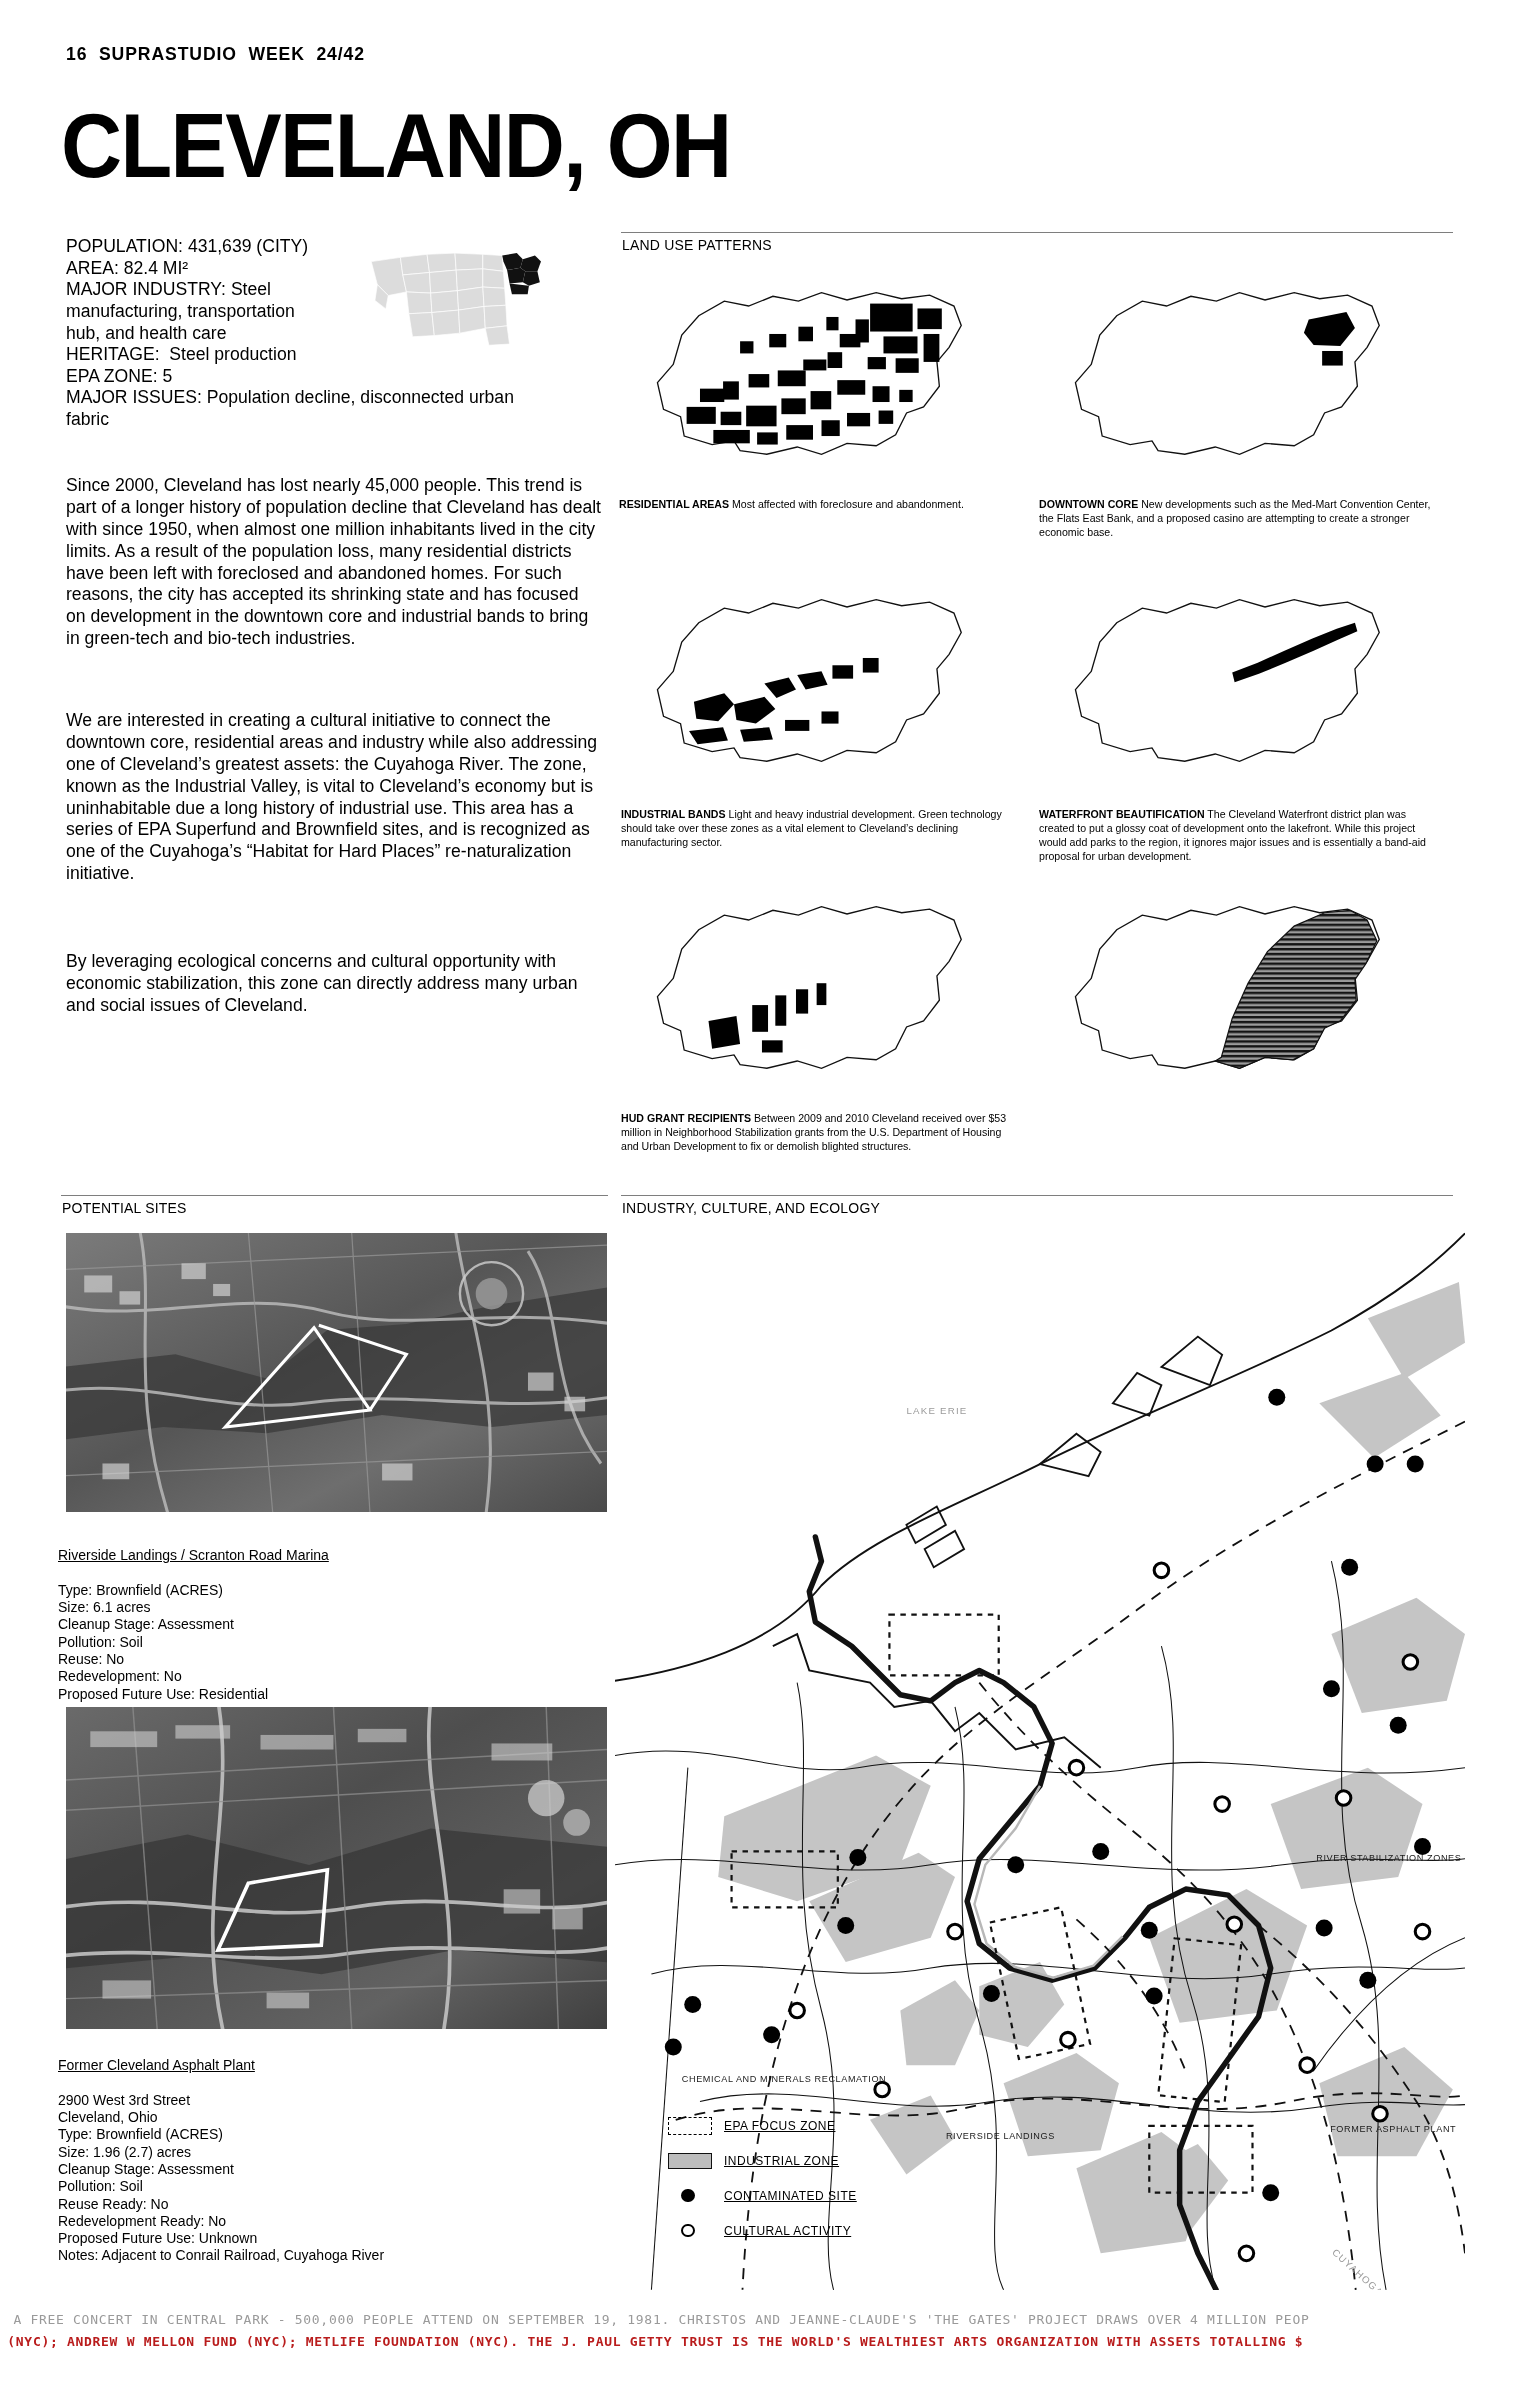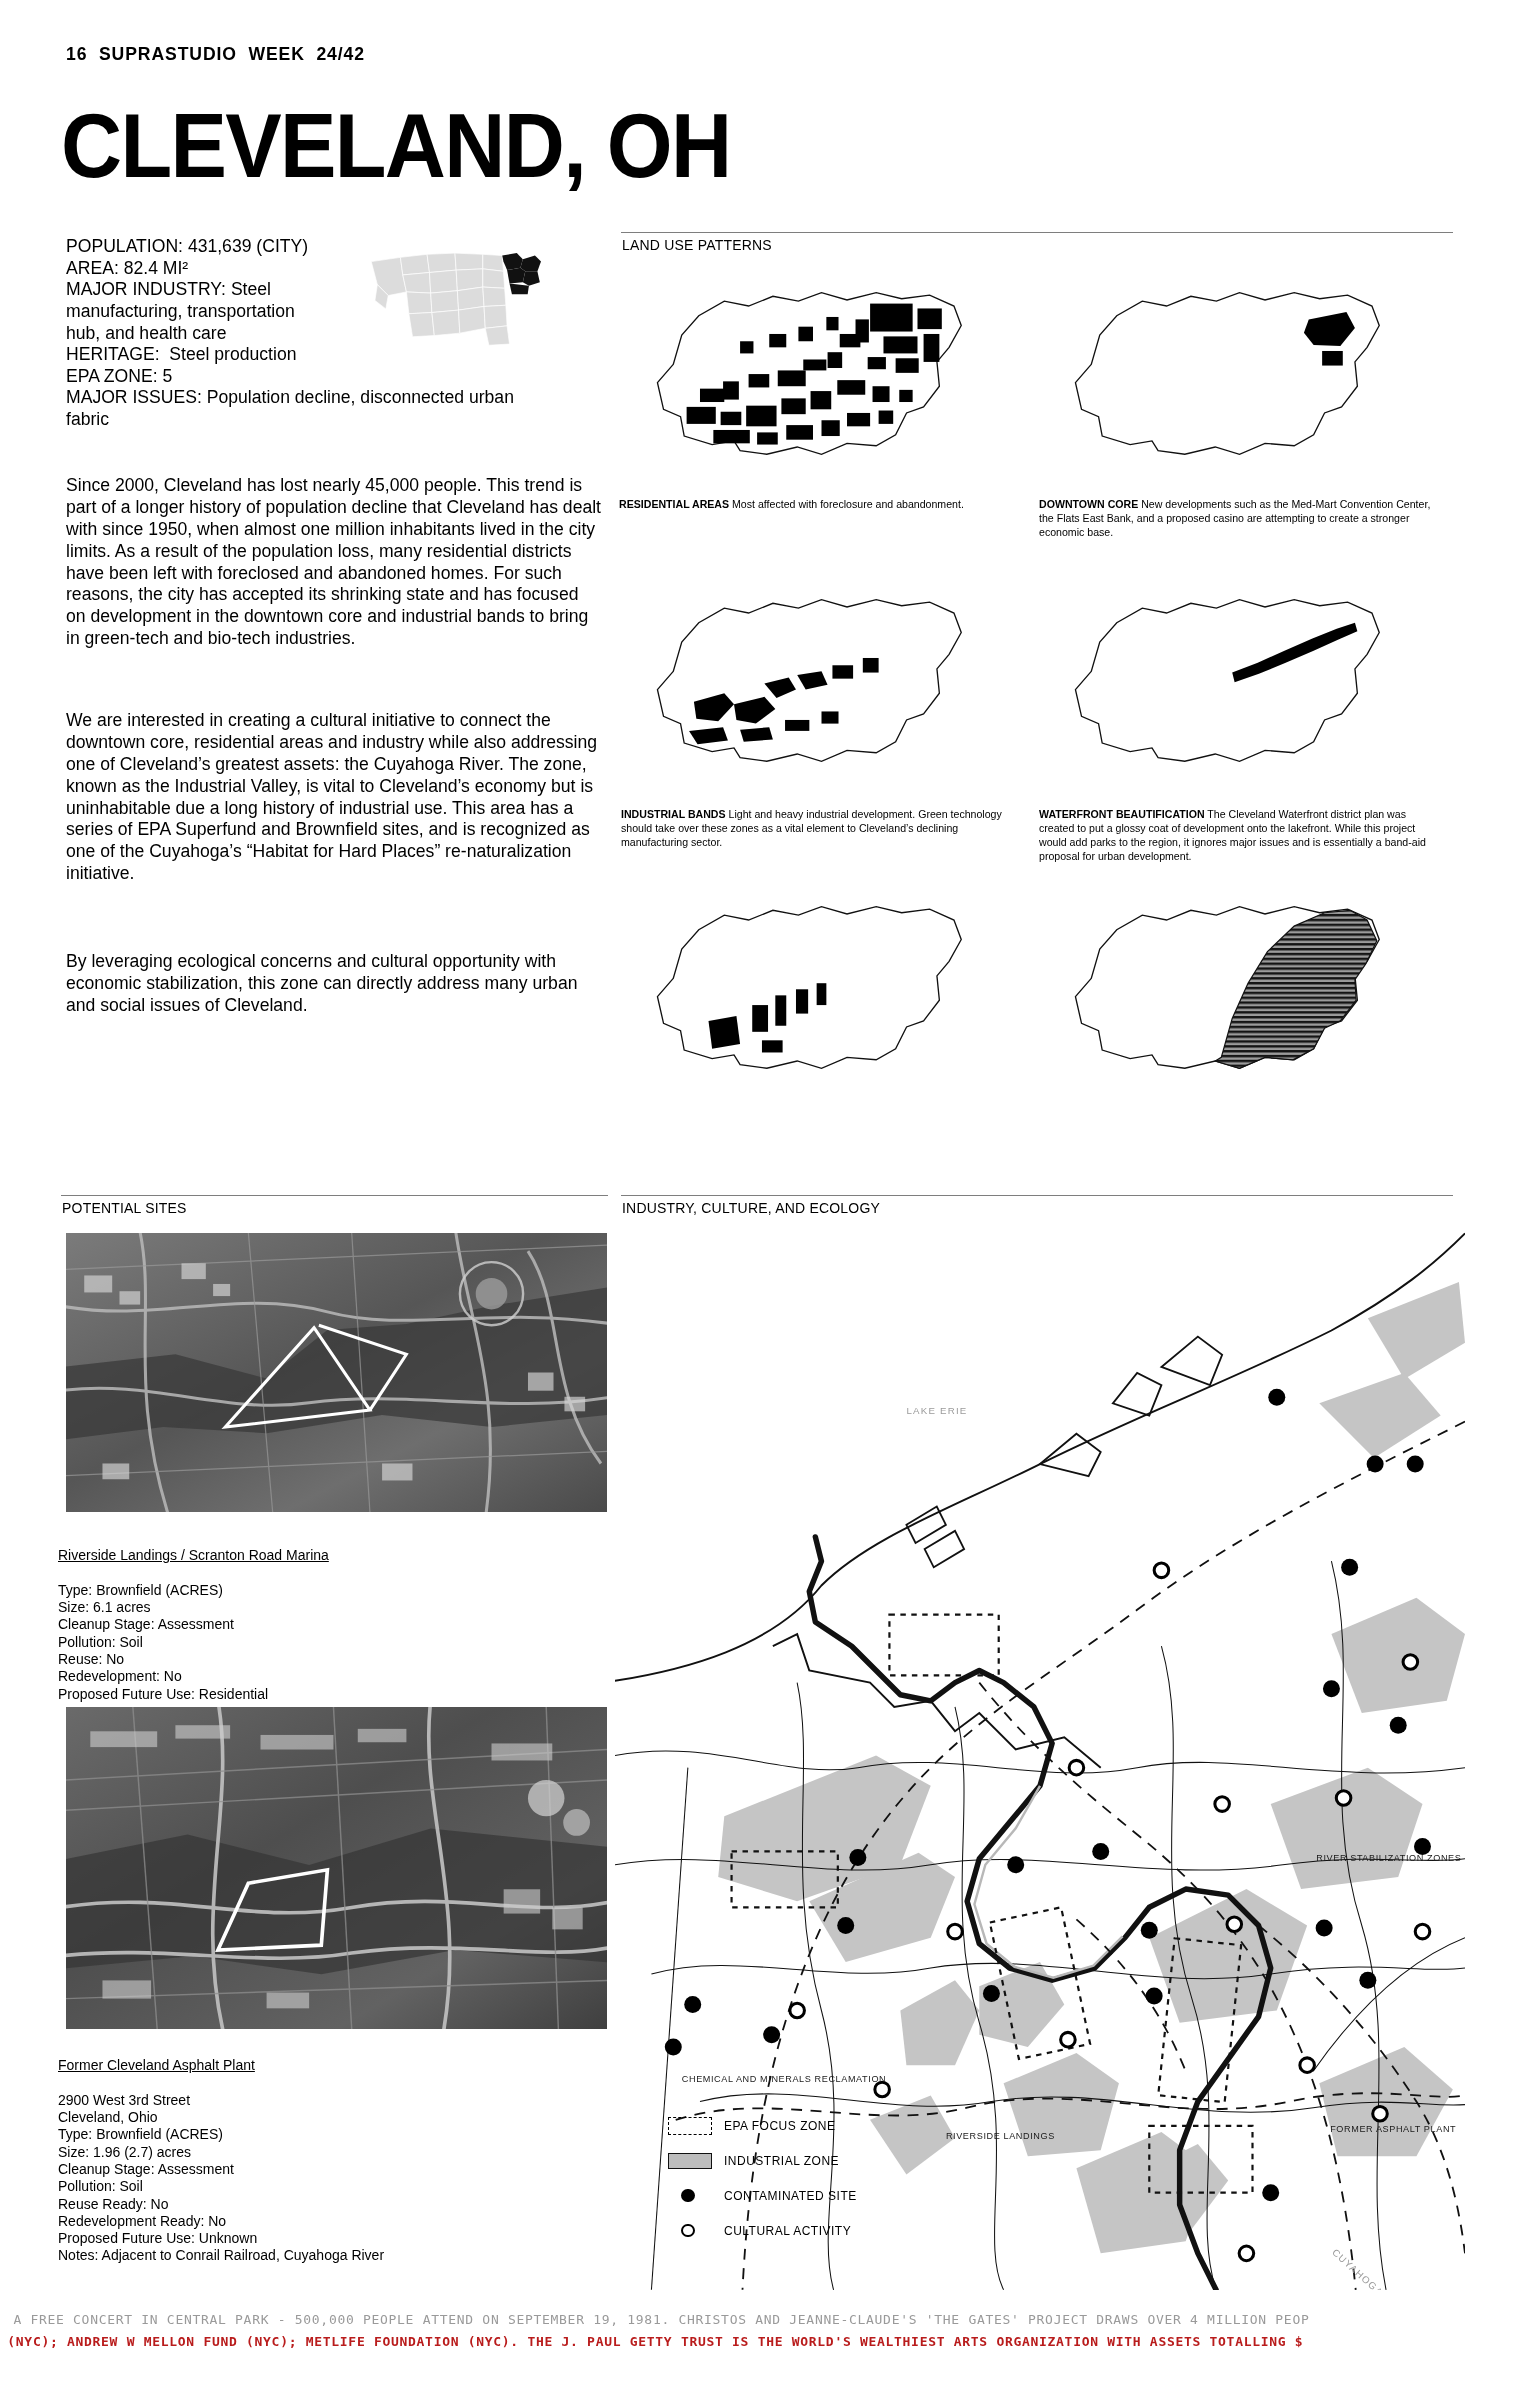--- a/index.html
+++ b/index.html
@@ -50,21 +50,21 @@
 
   
   #bigmap{position:absolute;left:615px;top:1221px;width:850px;height:1069px;}
   #legend-box{position:absolute;left:668px;top:2108px;width:316px;}
   .legrow{display:flex;align-items:center;height:35px;}
   .legsw{width:56px;flex:0 0 56px;display:flex;align-items:center;justify-content:flex-start;}
   .sw-dash{width:44px;height:18px;border:1.8px dashed #000;box-sizing:border-box;}
   .sw-solid{width:44px;height:16px;background:#bdbdbd;border:1.2px solid #111;box-sizing:border-box;}
   .sw-dotf{width:13.4px;height:13.4px;border-radius:50%;background:#000;margin-left:13.4px;}
   .sw-doto{width:13.4px;height:13.4px;border-radius:50%;background:#fff;border:2.4px solid #000;box-sizing:border-box;margin-left:13.4px;}
-  .leglabel{font-size:12px;letter-spacing:0.5px;}
+  .leglabel{font-size:12px;letter-spacing:0.5px;text-decoration:underline;}
 
   
   #ticker{position:absolute;left:0;top:2307px;width:1519px;height:61px;
           font-family:"DejaVu Sans Mono", monospace;font-size:13px;letter-spacing:0.7px;white-space:nowrap;overflow:hidden;}
   #ticker .t1{position:absolute;left:13.4px;top:4.9px;color:#9a9a9a;}
   #ticker .t2{position:absolute;left:7.3px;top:27px;color:#b91c1c;font-weight:bold;}
 
   .maplbl{fill:#1a1a1a;font-family:"Liberation Sans",sans-serif;font-size:15px;letter-spacing:1px;}
   .maplbl-gray{fill:#9b9b9b;font-family:"Liberation Sans",sans-serif;font-size:16px;letter-spacing:2px;}
 </style>
@@ -212,20 +212,24 @@
     <path d="M86,170 L60,200 L70,244 L98,256 L104,288 L150,302 L186,296 L196,312 L240,318 L290,306 L330,318 L372,300 L420,304 L452,286 L470,250 L498,240 L524,206 L520,166 L540,142 L560,106 L548,74 L508,56 L462,62 L420,52 L372,64 L330,52 L292,66 L250,58 L210,74 L170,66 L128,90 L100,122 Z" fill="none" stroke="#111" stroke-width="2.2"></path>
     <g fill="#000">
       <path d="M144,240 L190,232 L196,278 L150,286 Z"></path>
       <rect x="216" y="214" width="26" height="44"></rect>
       <rect x="254" y="198" width="18" height="50"></rect>
       <rect x="288" y="188" width="20" height="40"></rect>
       <rect x="322" y="178" width="16" height="36"></rect>
       <rect x="232" y="272" width="34" height="20"></rect>
     </g>
   </svg>
+  <div class="lucap" style="left:621px;top:1112px;">
+    <b>HUD GRANT RECIPIENTS</b>
+    <span>  Between 2009 and 2010 Cleveland received over $53 million in Neighborhood Stabilization grants from the U.S. Department of Housing and Urban Development to fix or demolish blighted structures.</span>
+  </div>
 
   <svg class="lumap" style="left:1039px;top:875px;width:401px;height:231px" viewBox="0 0 660 380">
     <defs>
       <pattern id="hatch" width="8" height="8" patternUnits="userSpaceOnUse">
         <rect width="8" height="8" fill="#9b9b9b"></rect>
         <rect width="8" height="4" fill="#141414"></rect>
       </pattern>
     </defs>
     <path d="M86,170 L60,200 L70,244 L98,256 L104,288 L150,302 L186,296 L196,312 L240,318 L290,306 L330,318 L372,300 L420,304 L452,286 L470,250 L498,240 L524,206 L520,166 L540,142 L560,106 L548,74 L508,56 L462,62 L420,52 L372,64 L330,52 L292,66 L250,58 L210,74 L170,66 L128,90 L100,122 Z" fill="none" stroke="#111" stroke-width="2.2"></path>
     <path d="M300,300 L318,236 L344,178 L376,126 L420,84 L470,62 L512,58 L540,74 L556,108 L538,146 L520,172 L522,206 L496,240 L470,252 L452,286 L418,304 L372,300 L330,318 L290,306 Z" fill="url(#hatch)" stroke="#111" stroke-width="2"></path>

